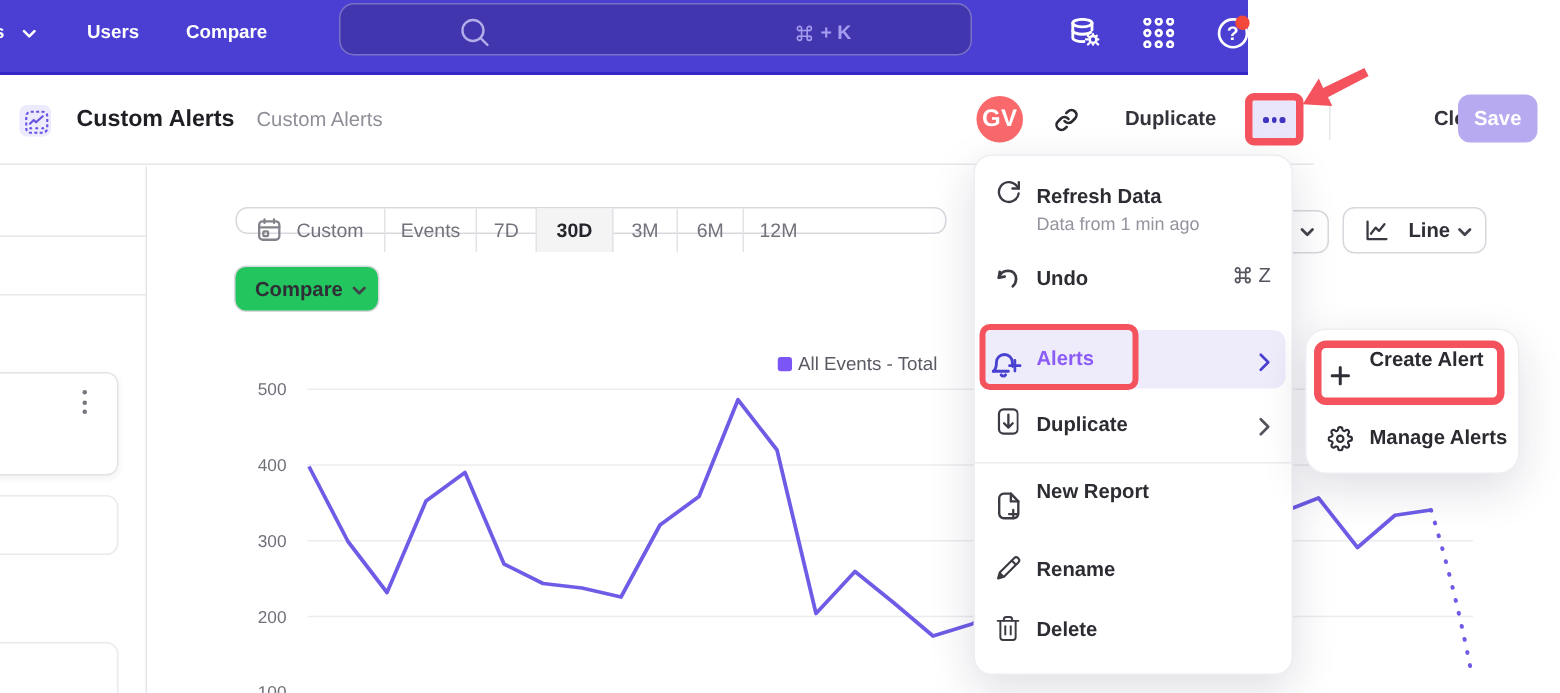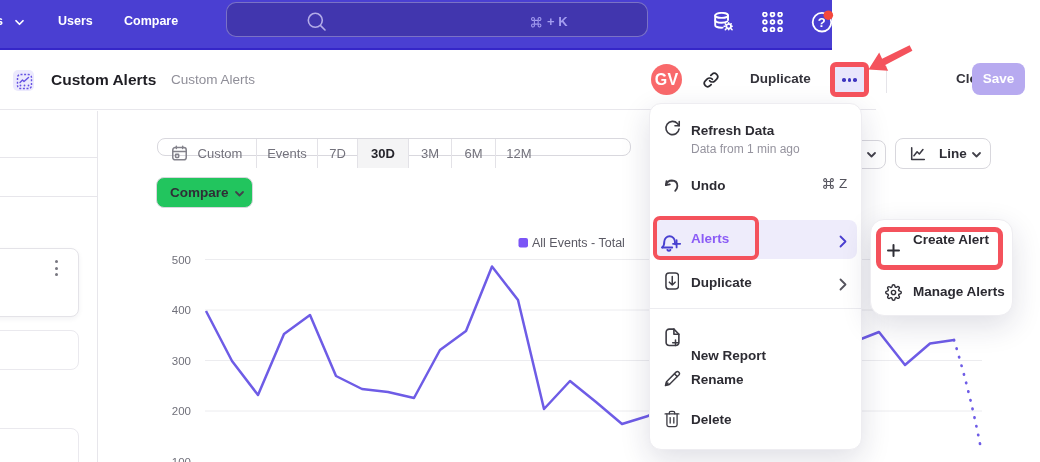--- a/index.html
+++ b/index.html
@@ -243,21 +243,21 @@
   <div class="txt" style="top:170.5px">Duplicate</div>
   <svg class="abs" style="left:189px;top:174px" width="8" height="13" viewBox="0 0 8 13">
       <polyline points="1.5,1.5 6.5,6.5 1.5,11.5" fill="none" stroke="#55545e" stroke-width="1.8" stroke-linecap="round" stroke-linejoin="round"></polyline>
     </svg>
   <div class="sep"></div>
   <svg class="abs" style="left:14.5px;top:224px" width="15" height="20" viewBox="0 0 16 21" fill="none" stroke="#3c3b43" stroke-width="1.7" stroke-linecap="round" stroke-linejoin="round">
       <path d="M9.5 1 H4.5 a3.3 3.3 0 0 0 -3.3 3.3 v10.9 a3.3 3.3 0 0 0 3.3 3.3 h7 a3.3 3.3 0 0 0 3.3 -3.3 V6.5 z"></path>
       <path d="M9.5 1 V6.5 h5.3"></path>
       <path d="M11.2 12.5v6 M8.2 15.5h6" stroke-width="1.6"></path>
     </svg>
-  <div class="txt" style="top:244px">New Report</div>
+  <div class="txt" style="top:216px">New Report</div>
   <svg class="abs" style="left:14px;top:265.5px" width="17" height="17" viewBox="0 0 24 24" fill="none" stroke="#3c3b43" stroke-width="2" stroke-linecap="round" stroke-linejoin="round">
       <path d="M17 3a2.83 2.83 0 0 1 4 4L7.5 20.5 2 22l1.5-5.5L17 3z"></path>
       <path d="M15 5.5l3.5 3.5"></path>
       <path d="M3.6 16.4 L2 22 l5.6-1.6 z" fill="#3c3b43" stroke-width="1"></path>
     </svg>
   <div class="txt" style="top:268px">Rename</div>
   <svg class="abs" style="left:14px;top:305.5px" width="16" height="18" viewBox="0 0 22 24" fill="none" stroke="#3c3b43" stroke-width="1.8" stroke-linecap="round" stroke-linejoin="round">
       <polyline points="1.5 5 20.5 5"></polyline>
       <path d="M18 5v15a2.5 2.5 0 0 1-2.5 2.5h-9A2.5 2.5 0 0 1 4 20V5m3.2 0V3.8A2.3 2.3 0 0 1 9.5 1.5h3a2.3 2.3 0 0 1 2.3 2.3V5"></path>
       <line x1="8.5" y1="10" x2="8.5" y2="17.5"></line>

